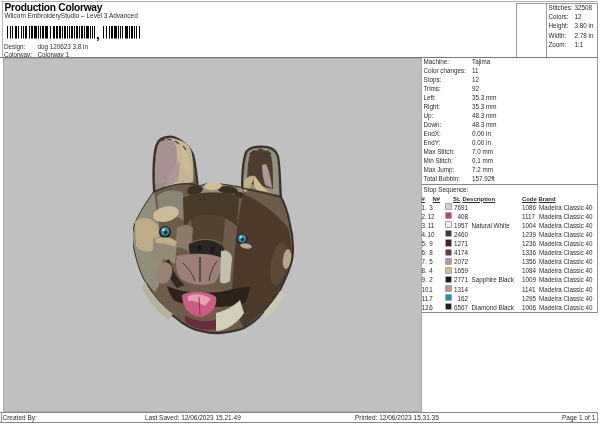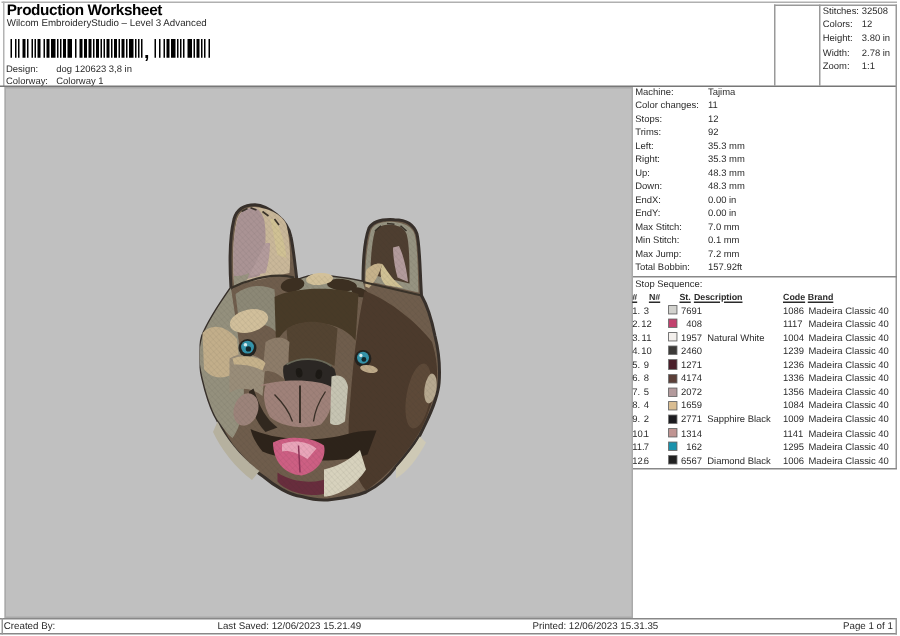--- a/index.html
+++ b/index.html
@@ -3,21 +3,21 @@
 <style>
  html,body{margin:0;padding:0;width:600px;height:424px;background:#fff;overflow:hidden}
  body{font-family:"Liberation Sans",sans-serif;position:relative}
  .t{position:absolute;font-size:6.3px;line-height:7px;color:#2a2a2a;white-space:nowrap}
  .hl{position:absolute;background:#888;height:1px}
  .vl{position:absolute;background:#999;width:1px}
 </style></head>
 <body>
  <div class="hl" style="left:1px;top:1px;width:597px;background:#b0b0b0"></div>
  <div class="vl" style="left:1.5px;top:1px;height:57px;background:#b3b3b3"></div>
- <div style="position:absolute;left:4.5px;top:1.6px;font-size:10.2px;letter-spacing:-0.25px;font-weight:bold;color:#000;white-space:nowrap">Production Worksheet</div>
+ <div style="position:absolute;left:4.5px;top:1.6px;font-size:10.2px;letter-spacing:-0.25px;font-weight:bold;color:#000;white-space:nowrap">Production Colorway</div>
  <div class="t" style="left:4.5px;top:11.7px;font-size:6.5px">Wilcom EmbroideryStudio – Level 3 Advanced</div>
  <svg style="position:absolute;left:0;top:0" width="200" height="46">
     <rect x="7" y="26" width="1" height="12.5" fill="#000"></rect>
     <rect x="10" y="26" width="1" height="12.5" fill="#000"></rect>
     <rect x="12" y="26" width="1" height="12.5" fill="#000"></rect>
     <rect x="15" y="26" width="2" height="12.5" fill="#000"></rect>
     <rect x="18" y="26" width="1" height="12.5" fill="#000"></rect>
     <rect x="21" y="26" width="1" height="12.5" fill="#000"></rect>
     <rect x="23" y="26" width="1" height="12.5" fill="#000"></rect>
     <rect x="25" y="26" width="2" height="12.5" fill="#000"></rect>

